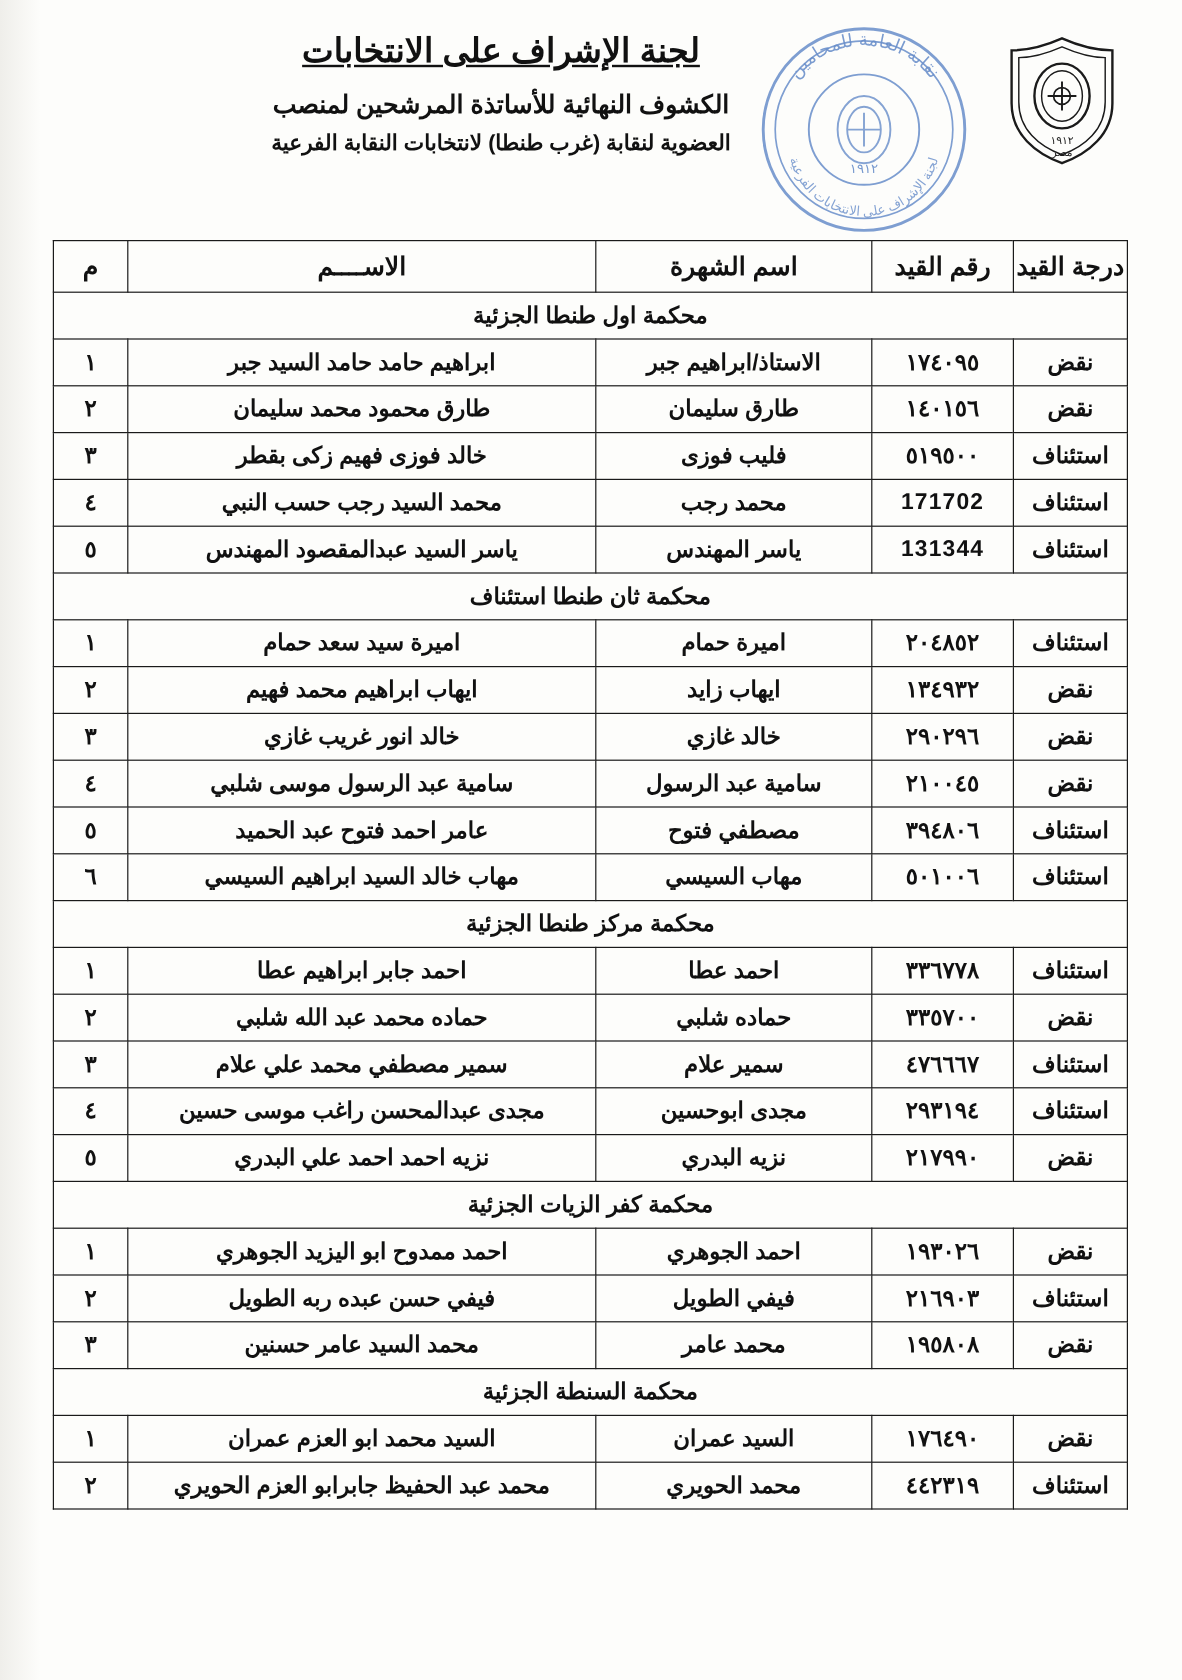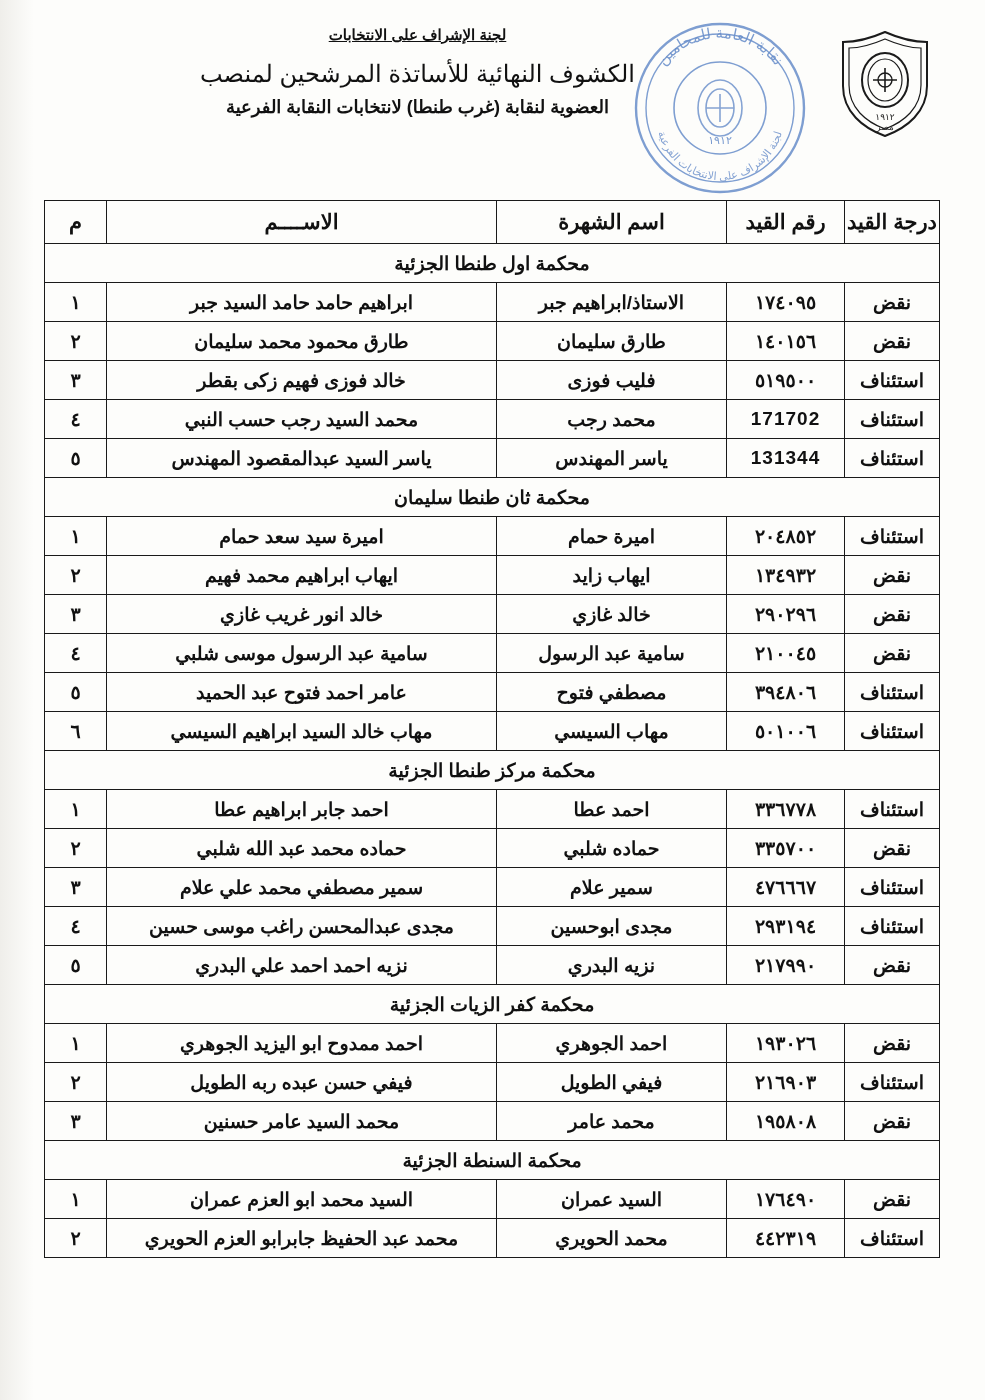--- a/index.html
+++ b/index.html
@@ -33,28 +33,28 @@
     text-align: center;
     padding-right: 150px;
   }
   .title-main {
     font-size: 27px;
     font-weight: bold;
     letter-spacing: 0px;
     margin-bottom: 9px;
   }
   .title-sub {
-    font-size: 15px;
+    font-size: 28px;
     font-weight: bold;
     text-decoration: underline;
     margin-bottom: 16px;
   }
   .title-line3 {
-    font-size: 24px;
-    font-weight: normal;
+    font-size: 21px;
+    font-weight: bold;
     margin-bottom: 8px;
   }
   .title-line4 {
     font-size: 18px;
     font-weight: bold;
   }
 
   
   .emblem {
     position: absolute;
@@ -233,21 +233,21 @@
             <td class="cell-num">٤</td>
           </tr>
           <tr>
             <td class="cell-deg">استئناف</td>
             <td class="cell-regno">131344</td>
             <td class="cell-fame">ياسر المهندس</td>
             <td class="cell-name">ياسر السيد عبدالمقصود المهندس</td>
             <td class="cell-num">٥</td>
           </tr>
           <tr>
-            <td class="section" colspan="5">محكمة ثان طنطا سليمان</td>
+            <td class="section" colspan="5">محكمة ثان طنطا استئناف</td>
           </tr>
           <tr>
             <td class="cell-deg">استئناف</td>
             <td class="cell-regno">٢٠٤٨٥٢</td>
             <td class="cell-fame">اميرة حمام</td>
             <td class="cell-name">اميرة سيد سعد حمام</td>
             <td class="cell-num">١</td>
           </tr>
           <tr>
             <td class="cell-deg">نقض</td>

